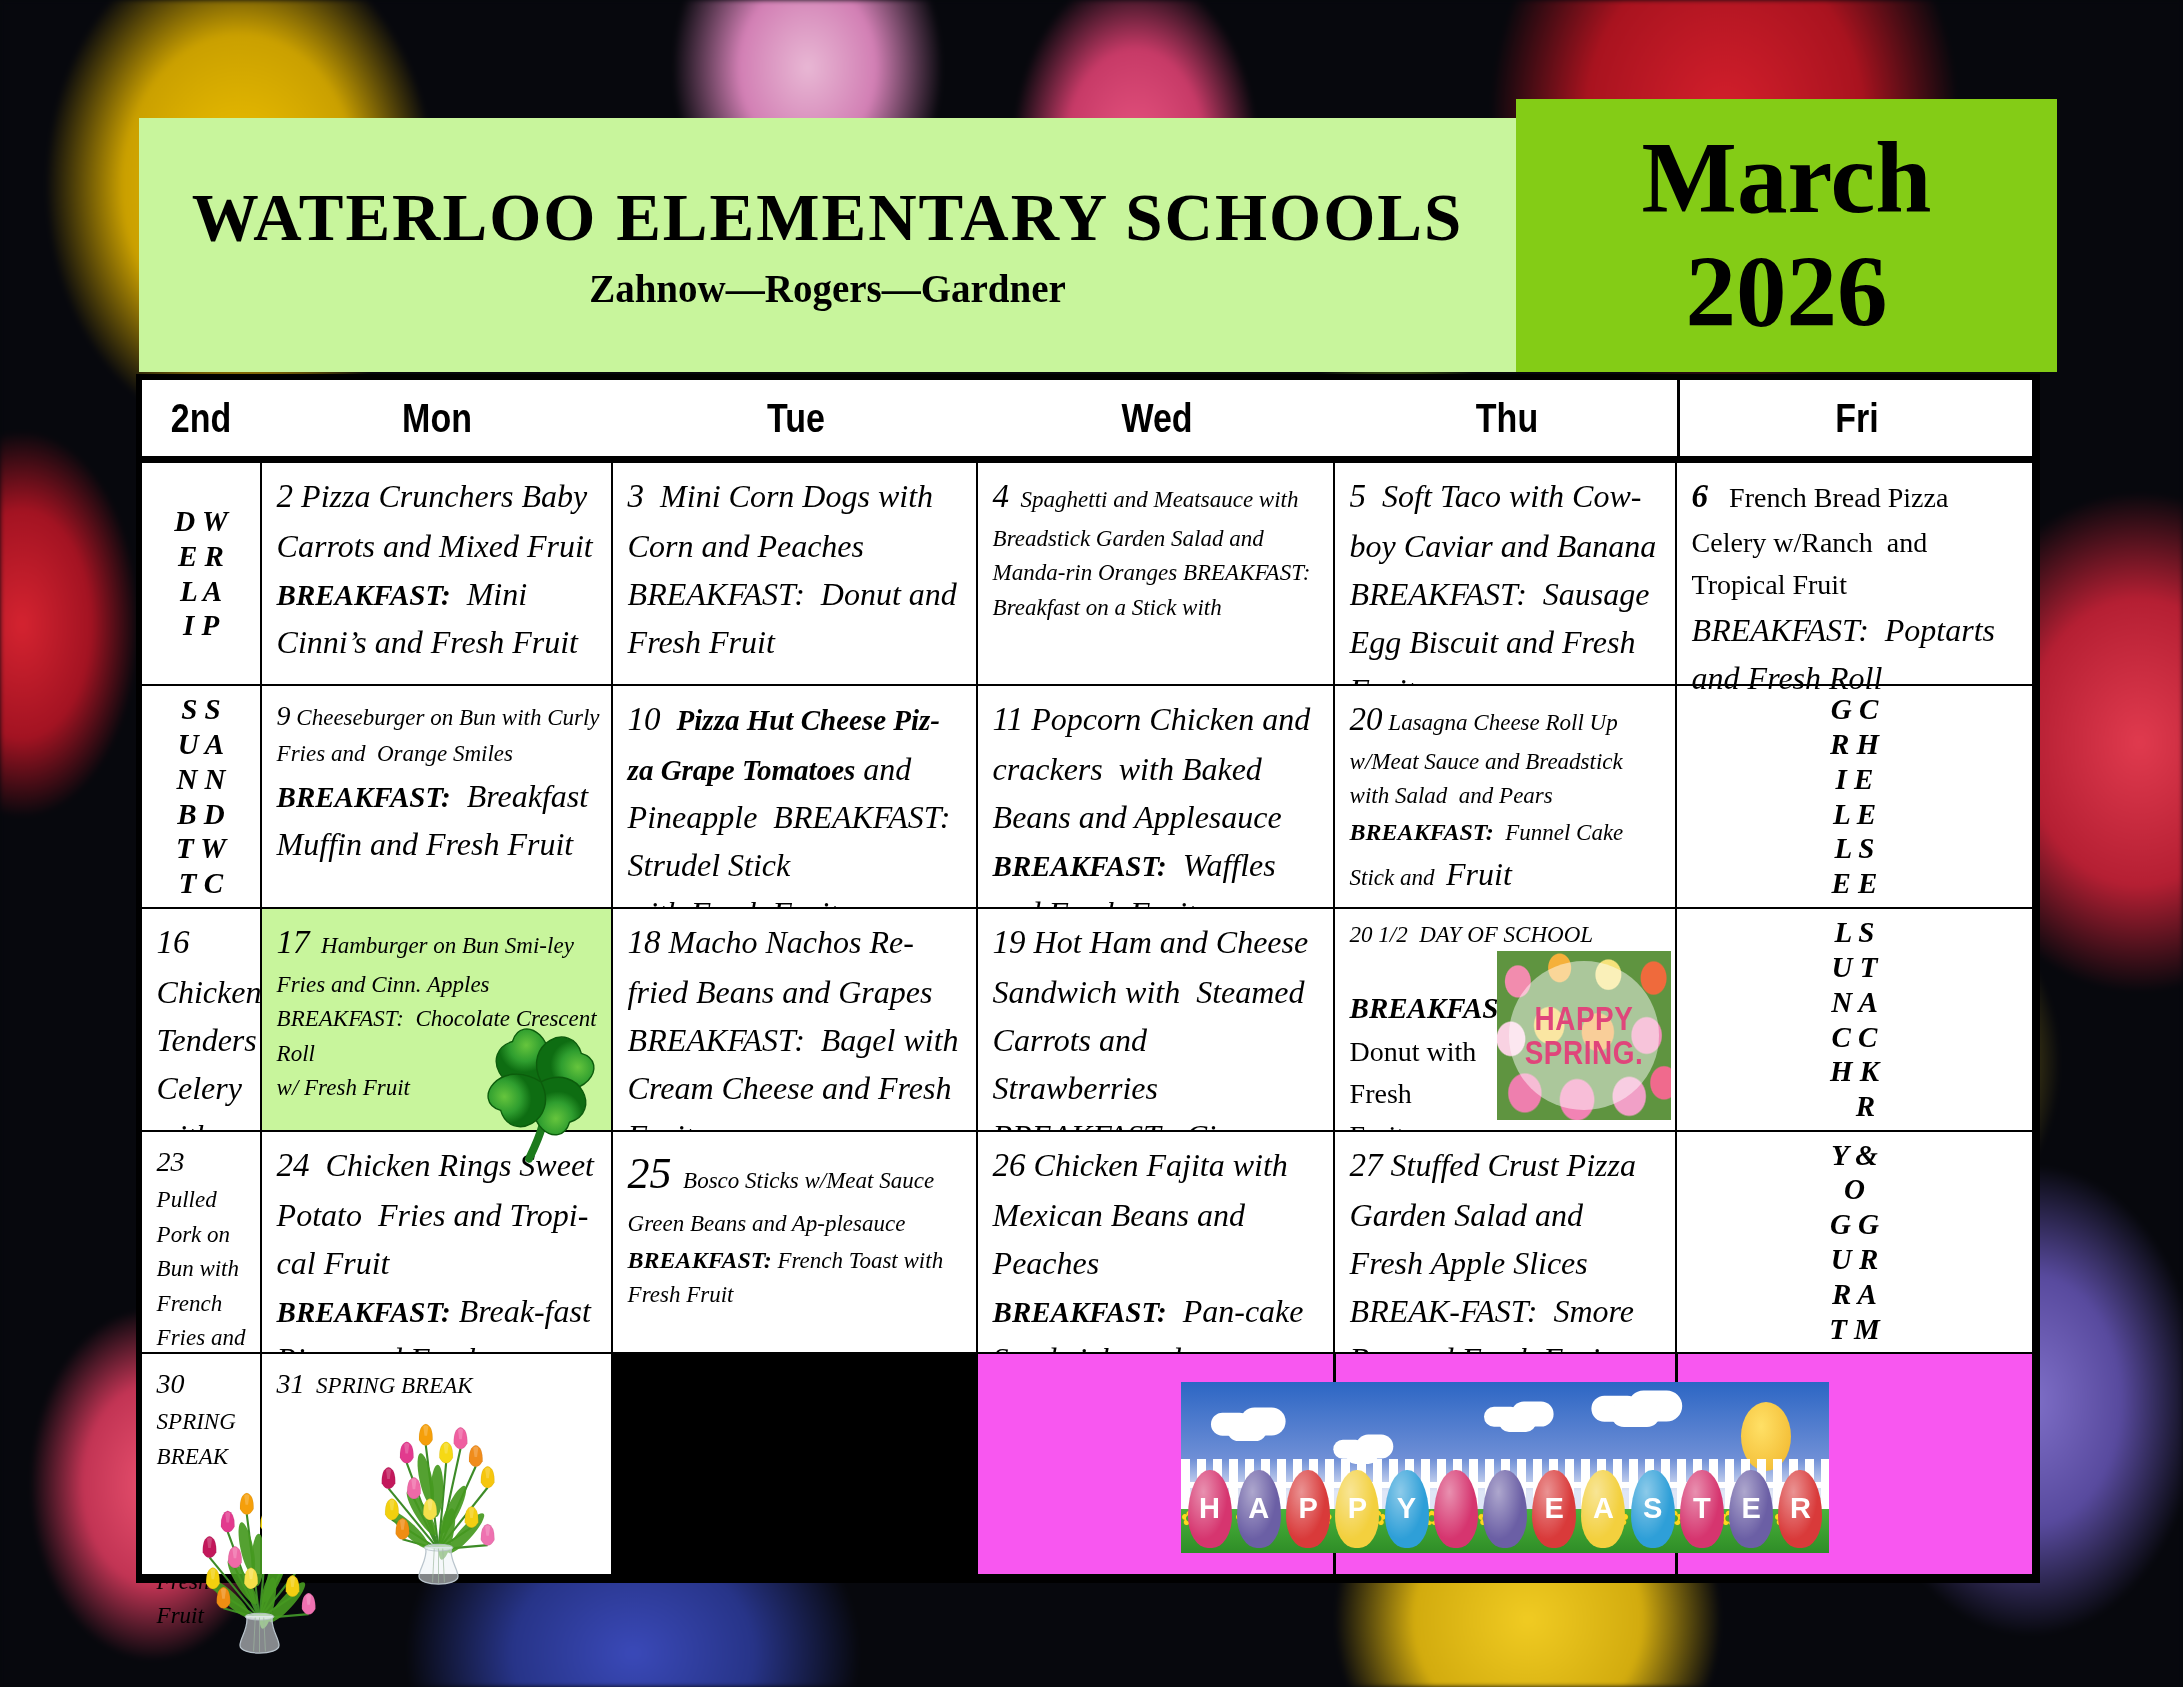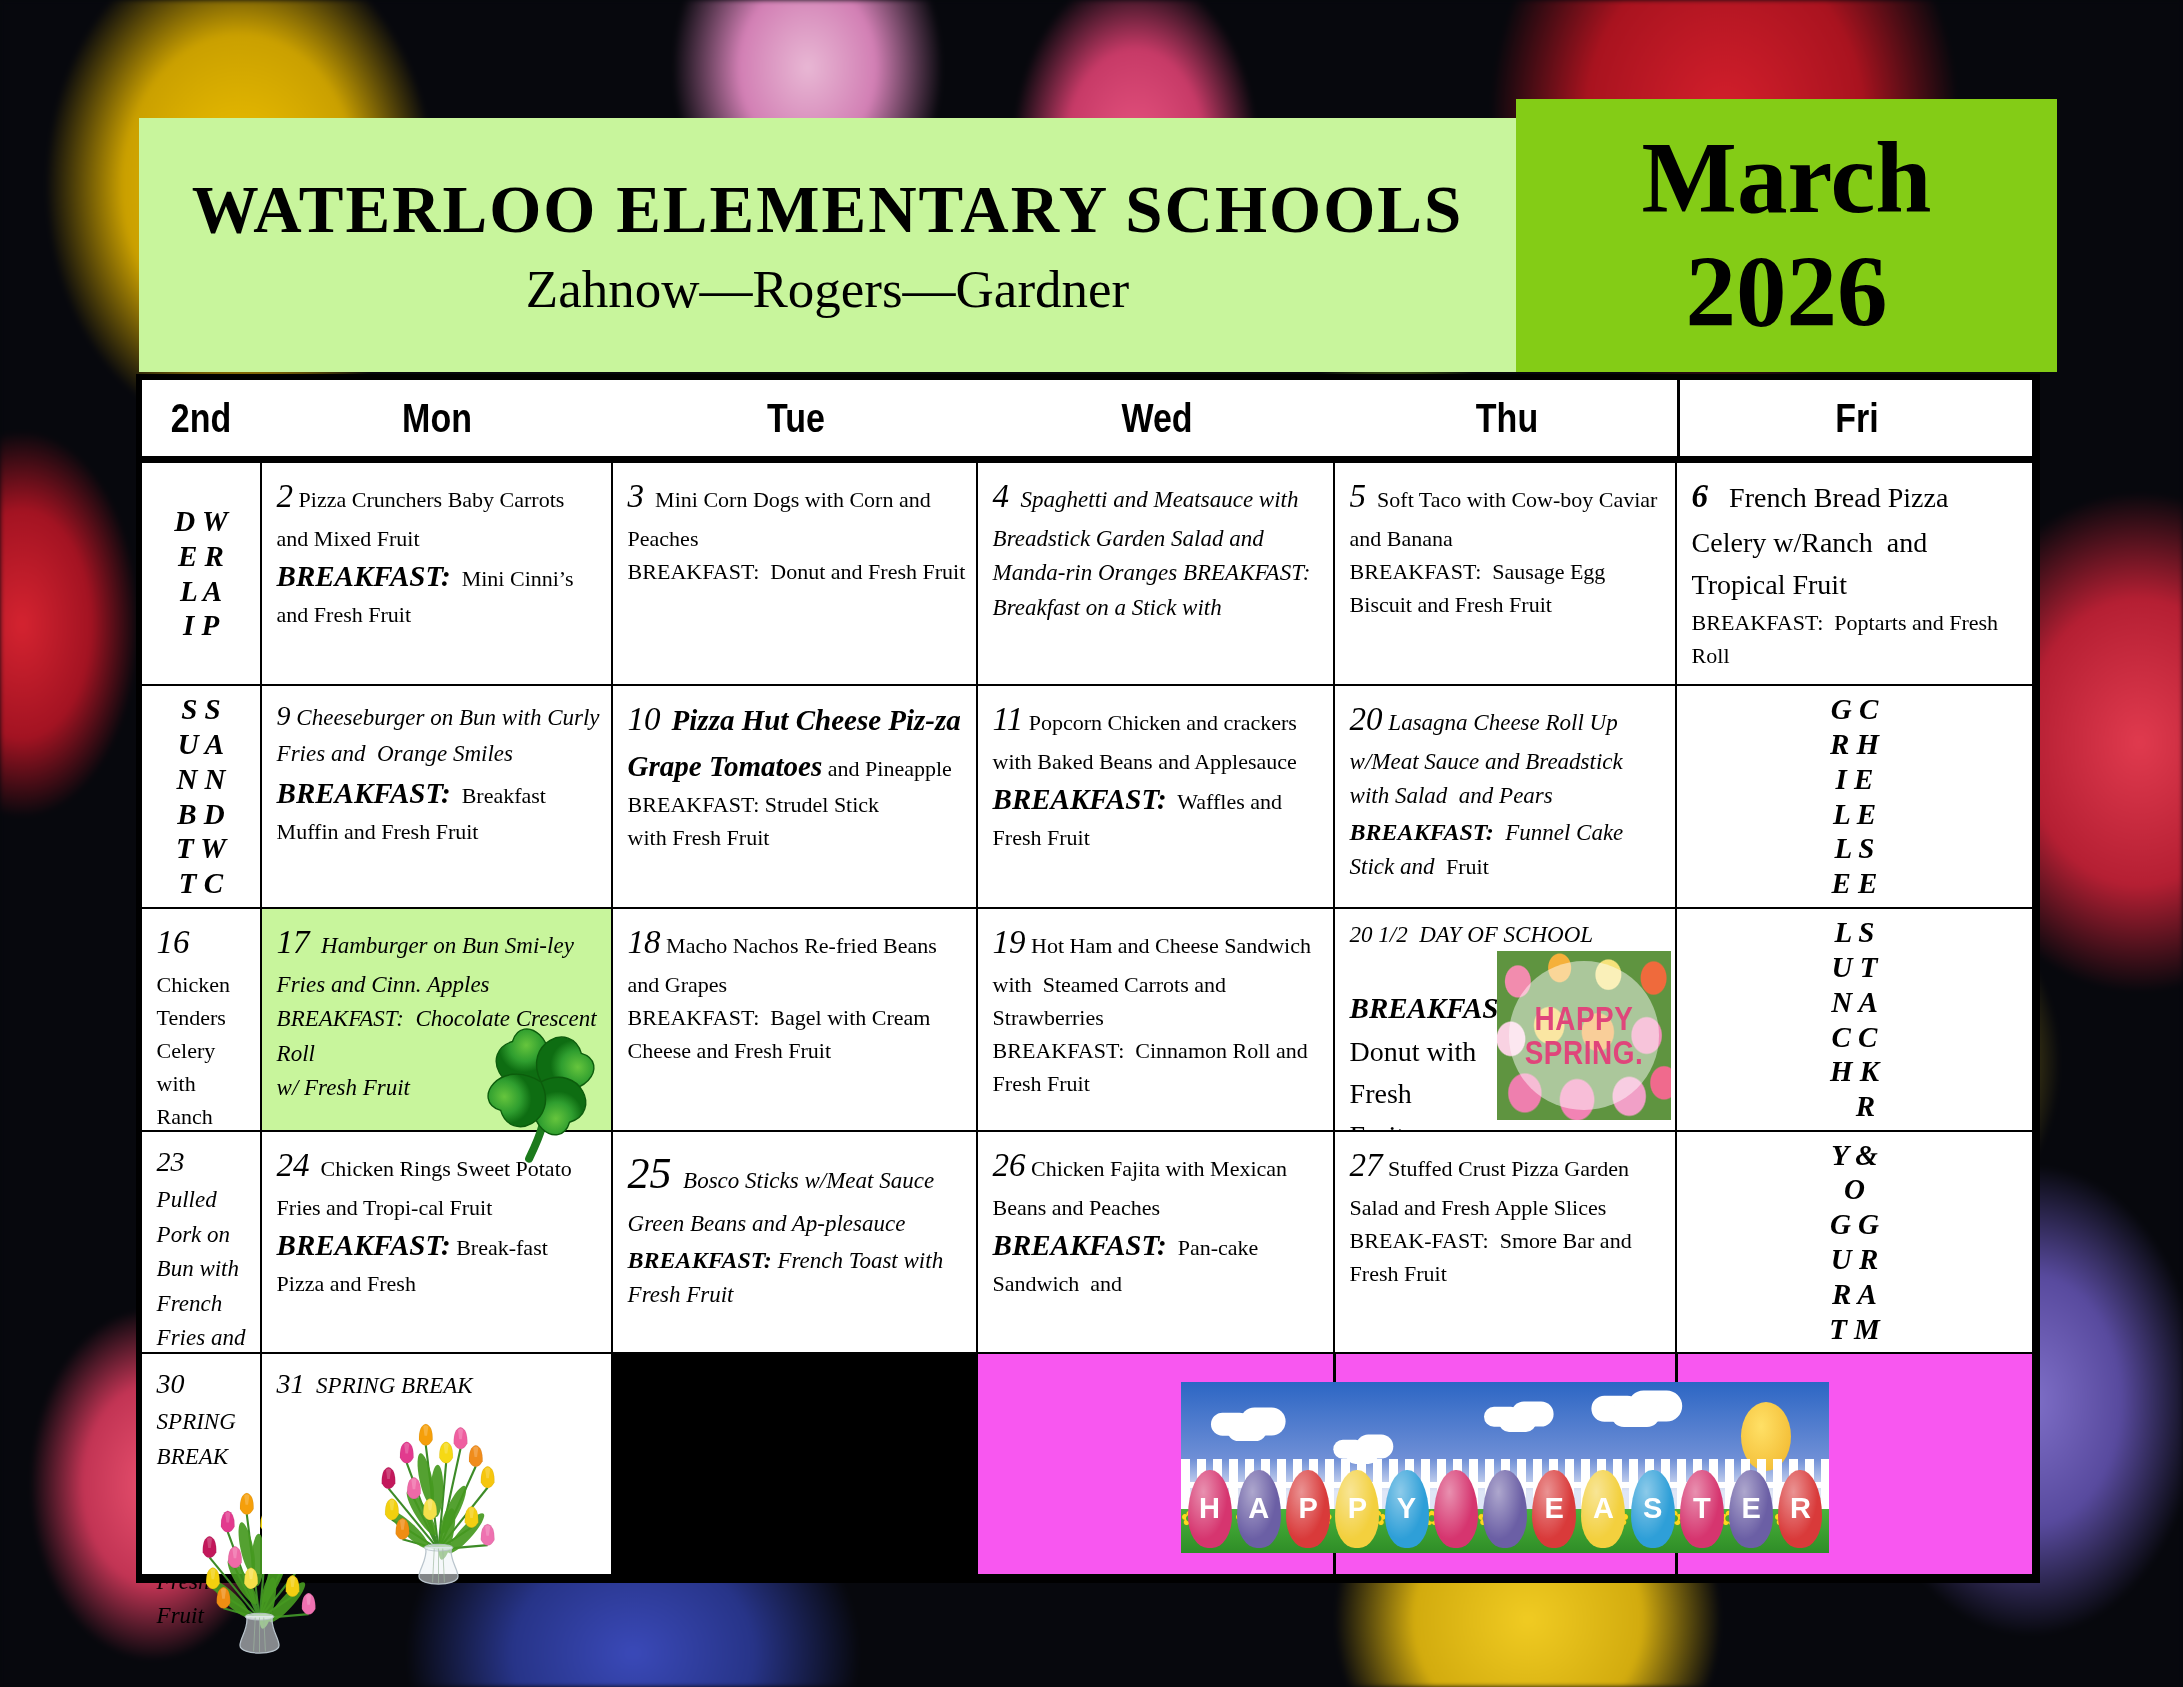--- a/index.html
+++ b/index.html
@@ -21,21 +21,21 @@
       radial-gradient(284px 284px at 70% 96%, #f0cb22 0%, #d2ab0e 40%, rgba(0,0,0,0) 68%),
       radial-gradient(344px 291px at 29% 98%, #3a49b8 0%, #273488 35%, rgba(0,0,0,0) 66%),
       radial-gradient(198px 284px at 7% 88%, #e8506e 0%, #c23454 35%, rgba(0,0,0,0) 62%),
       radial-gradient(185px 331px at 47% 74%, #4c7a23 0%, #335716 30%, rgba(0,0,0,0) 60%),
       radial-gradient(225px 278px at 88% 63%, #f4d32a 0%, rgba(0,0,0,0) 62%);
   }
   
   .school-box{position:absolute;left:139px;top:118px;width:1377px;height:254px;
     display:flex;flex-direction:column;align-items:center;justify-content:center;gap:10.6px;}
   .school-name{font-weight:bold;font-size:67px;letter-spacing:2px;color:#000;white-space:nowrap;}
-  .school-sub{font-weight:normal;font-size:53px;color:#000;white-space:nowrap;}
+  .school-sub{font-weight:bold;font-size:39px;color:#000;white-space:nowrap;}
   .month-box{position:absolute;left:1516px;top:99px;width:541px;height:273px;background:#84cc16;
     display:flex;flex-direction:column;align-items:center;justify-content:center;line-height:1.12;}
   .month-box div{font-weight:bold;font-size:101px;color:#000;}
   
   .tgrid{position:absolute;left:136px;top:374px;width:1892px;height:1197px;
     border:6.6px solid #000;background:#000;display:grid;gap:2px;
     grid-template-columns:118px 349px 363px 355px 340px 355px;
     grid-template-rows:81px 221px 221px 221px 220px 220px;}
   .thead{grid-column:1/7;background:#fff;position:relative;border-bottom:5.3px solid #000;
     box-sizing:border-box;}
@@ -46,21 +46,21 @@
     text-align:center;font-weight:bold;font-style:italic;font-size:29px;line-height:1.2;
     white-space:pre;color:#000;}
   .cell{background:#fff;position:relative;padding:9.3px 10.6px 5.3px 14.6px;box-sizing:border-box;
     color:#000;line-height:1.5;white-space:pre-wrap;overflow:visible;}
   .cell.green{background:#c8f59c;z-index:3;}
   .cell.magenta{background:#f857f0;grid-column:4/7;padding:0;}
   .s-n{font-size:33px;font-style:italic;}
   .s-nb{font-size:33px;font-style:italic;font-weight:bold;}
   .s-nl{font-size:44px;font-style:italic;}
   .s-ns{font-size:28px;font-style:italic;}
-  .s-i{font-size:22px;}
+  .s-i{font-size:32px;font-style:italic;}
   .s-is{font-size:23px;font-style:italic;}
   .s-b{font-size:29px;font-style:italic;font-weight:bold;}
   .s-bs{font-size:24px;font-style:italic;font-weight:bold;}
   .s-u{font-size:28px;}
   .vline{position:absolute;top:0;bottom:0;width:2.6px;background:#000;}
   
   .clover{position:absolute;right:-2.6px;bottom:-38px;width:146px;height:159px;z-index:6;}
   
   .spring{position:absolute;right:4px;top:42px;width:174px;height:169px;overflow:hidden;
     background-color:#5f9440;

